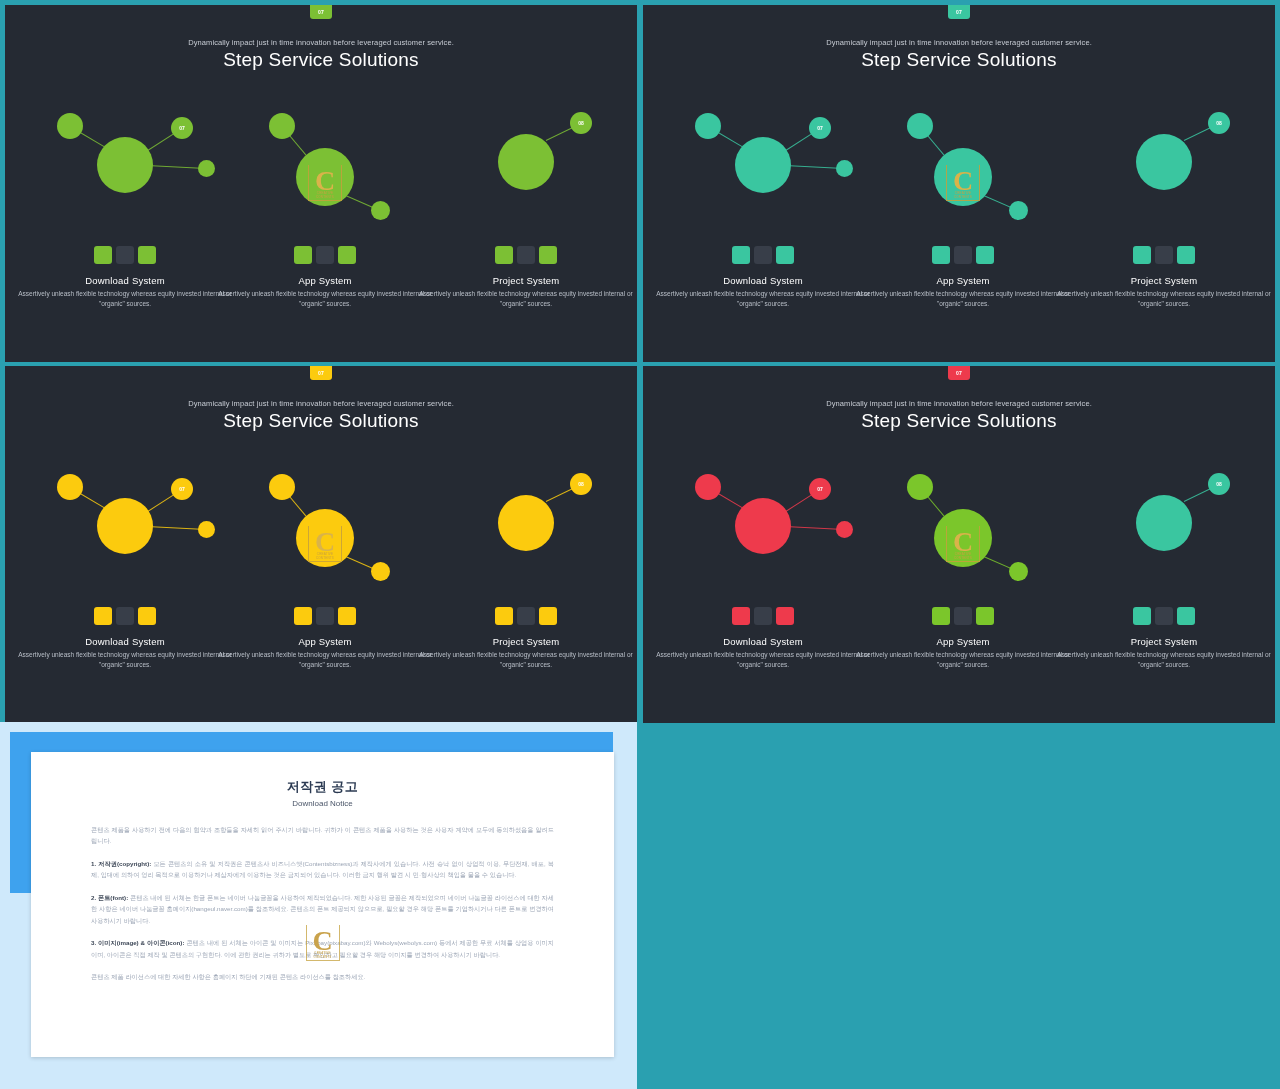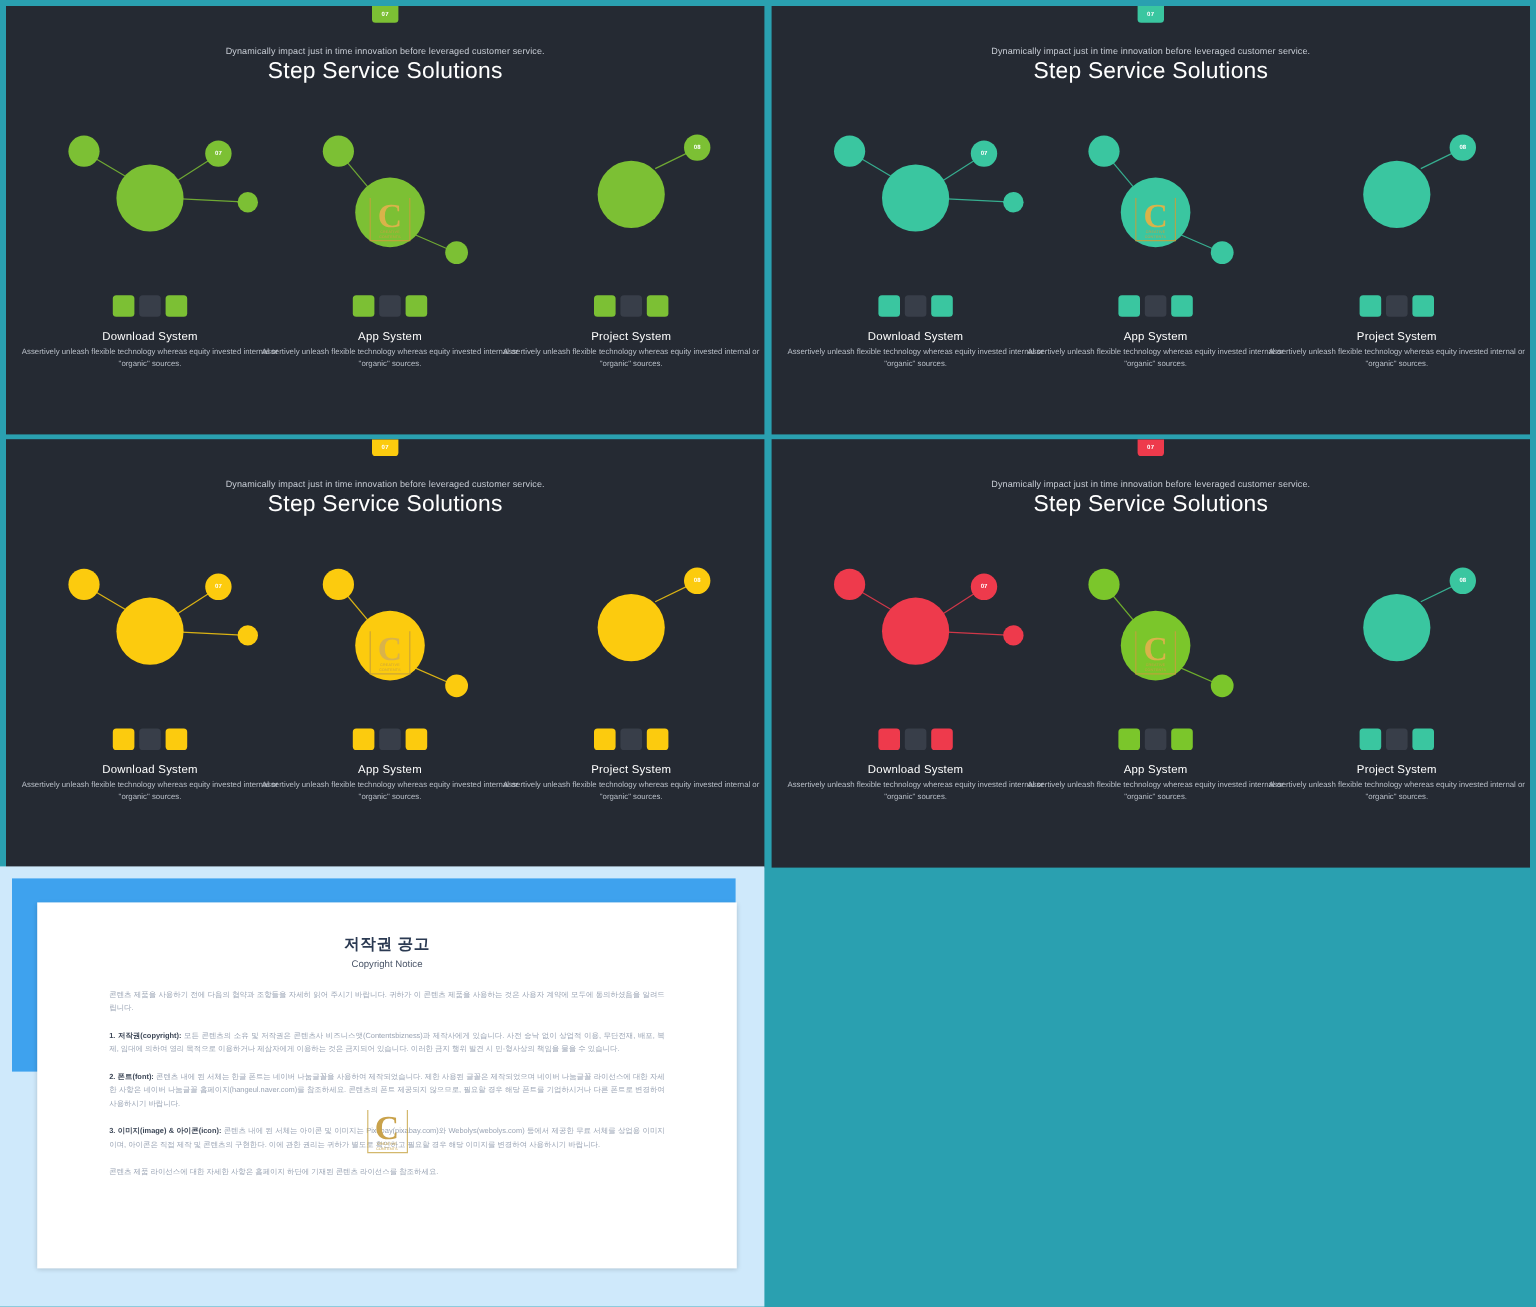--- a/index.html
+++ b/index.html
@@ -376,21 +376,21 @@
       </div>
       <div class="cap" style="left: 411px; top: 270px; width: 220px;">
         <div class="cap-title">Project System</div>
         <div class="cap-body">Assertively unleash flexible technology whereas equity invested internal or "organic" sources.</div>
       </div>
     </div>
     <div id="doc-outer">
       <div id="doc-band"></div>
       <div id="doc-page">
         <div id="doc-title">저작권 공고</div>
-        <div id="doc-subtitle">Copyright Notice</div>
+        <div id="doc-subtitle">Download Notice</div>
         <div class="doc-p">콘텐츠 제품을 사용하기 전에 다음의 협약과 조항들을 자세히 읽어 주시기 바랍니다. 귀하가 이 콘텐츠 제품을 사용하는 것은 사용자 계약에 모두에 동의하셨음을 알려드립니다.</div>
         <div class="doc-p"><b>1. 저작권(copyright):</b> 모든 콘텐츠의 소유 및 저작권은 콘텐츠사 비즈니스앳(Contentsbizness)과 제작사에게 있습니다. 사전 승낙 없이 상업적 이용, 무단전재, 배포, 복제, 임대에 의하여 영리 목적으로 이용하거나 제삼자에게 이용하는 것은 금지되어 있습니다. 이러한 금지 행위 발견 시 민·형사상의 책임을 물을 수 있습니다.</div>
         <div class="doc-p"><b>2. 폰트(font):</b> 콘텐츠 내에 된 서체는 한글 폰트는 네이버 나눔글꼴을 사용하여 제작되었습니다. 제한 사용된 글꼴은 제작되었으며 네이버 나눔글꼴 라이선스에 대한 자세한 사항은 네이버 나눔글꼴 홈페이지(hangeul.naver.com)를 참조하세요. 콘텐츠의 폰트 제공되지 않으므로, 필요할 경우 해당 폰트를 기업하시거나 다른 폰트로 변경하여 사용하시기 바랍니다.</div>
         <div class="doc-p"><b>3. 이미지(image) &amp; 아이콘(icon):</b> 콘텐츠 내에 된 서체는 아이콘 및 이미지는 Pixabay(pixabay.com)와 Webolys(webolys.com) 등에서 제공한 무료 서체를 상업용 이미지이며, 아이콘은 직접 제작 및 콘텐츠의 구현한다. 이에 관한 권리는 귀하가 별도로 확인하고 필요할 경우 해당 이미지를 변경하여 사용하시기 바랍니다.</div>
         <div class="doc-p">콘텐츠 제품 라이선스에 대한 자세한 사항은 홈페이지 하단에 기재된 콘텐츠 라이선스를 참조하세요.</div>
         <div id="doc-watermark">
           <div class="wm-box">
             <div class="wm-c">C</div>
             <div class="wm-sub">CREATIVE CONTENTS</div>
           </div>

